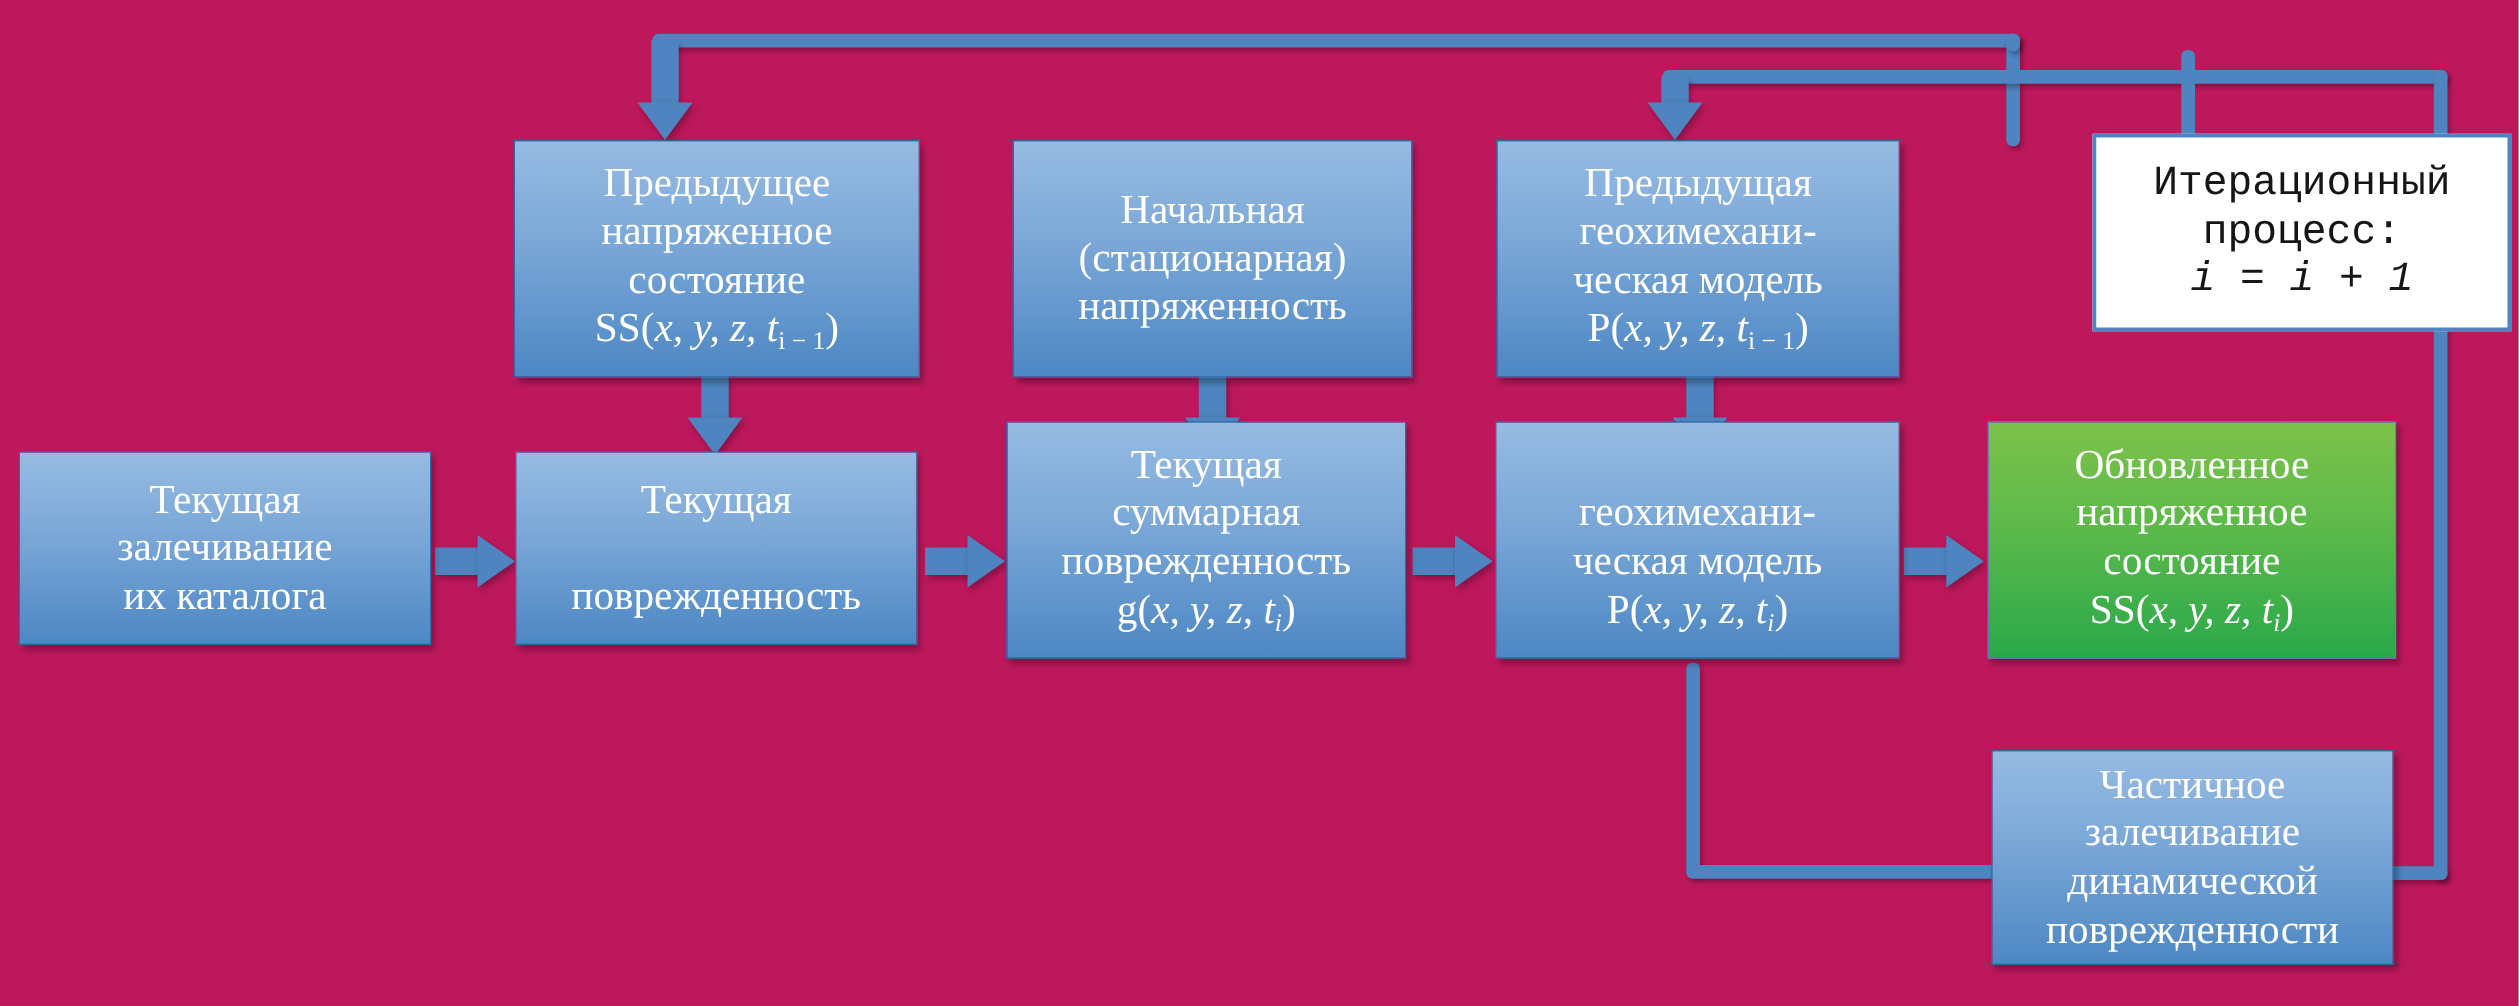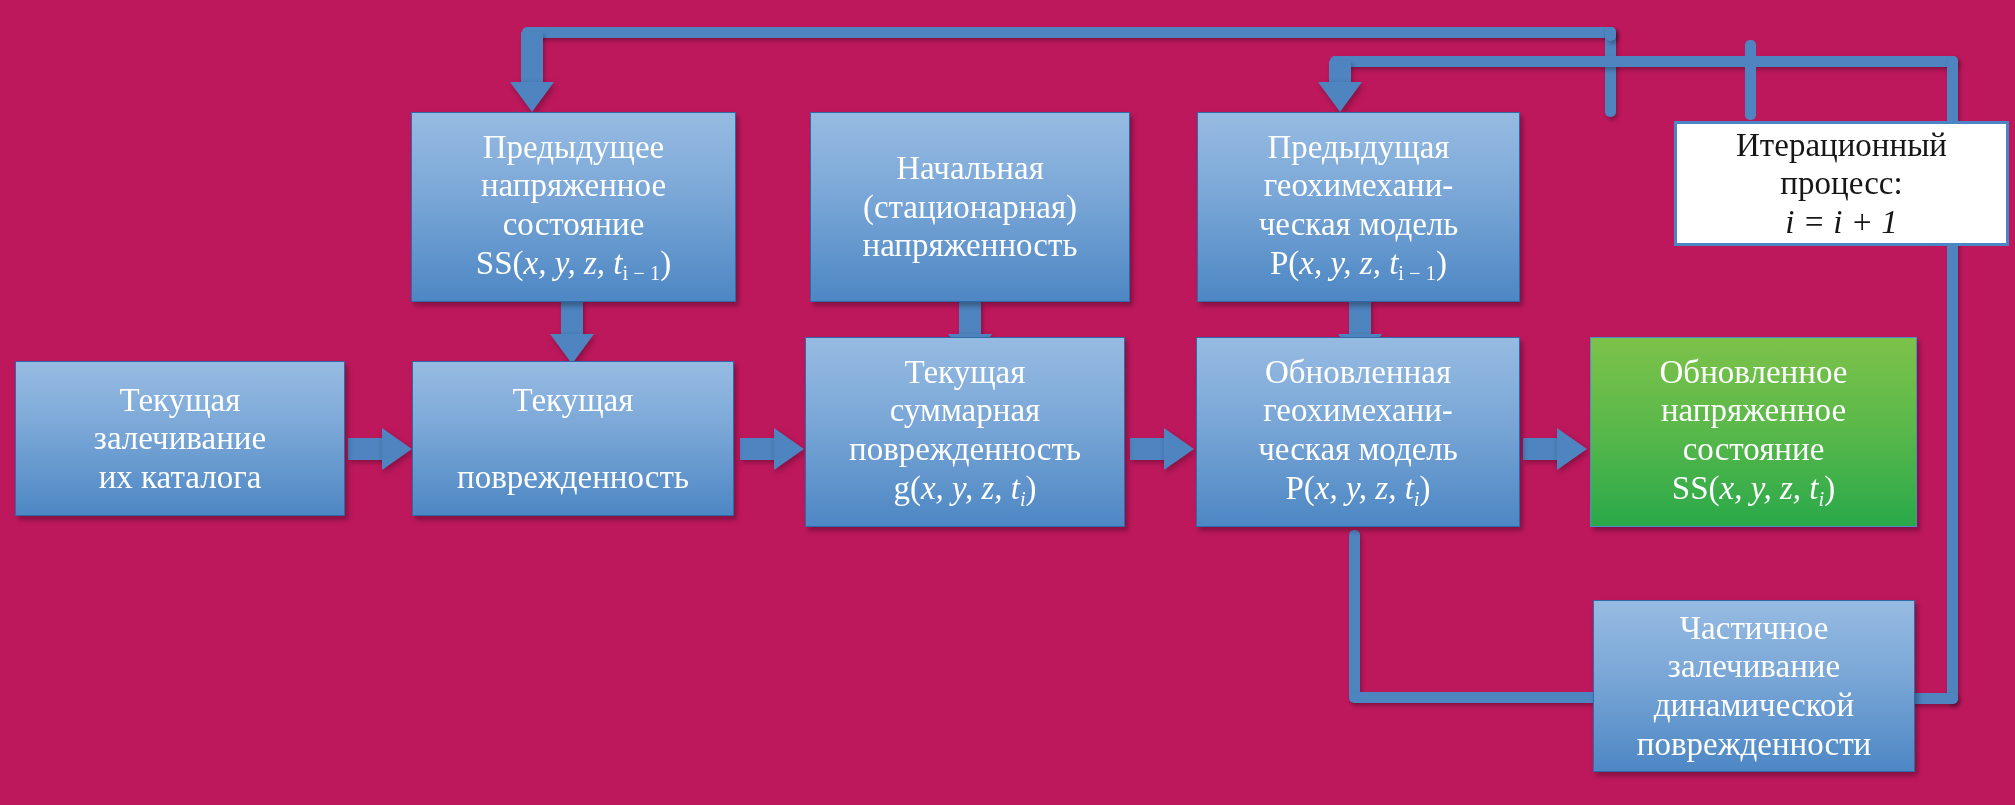--- a/index.html
+++ b/index.html
@@ -123,21 +123,21 @@
 
   <div class="node" style="left:1197px; top:112px; width:323px; height:190px;">
     <span class="txt">
       <span>Предыдущая</span><br>
       <span>геохимехани-</span><br>
       <span>ческая модель</span><br>
       <span><span>P(</span><span class="ital">x, y, z, t</span><span class="subn">i − 1</span><span>)</span></span>
     </span>
   </div>
 
-  <div class="node plain" style="left:1674px; top:121px; width:335px; height:125px;">
+  <div class="node plain" style="left:1674px; top:107px; width:335px; height:158px;font-family:Liberation Mono, monospace;">
     <span class="txt">
       <span>Итерационный</span><br>
       <span>процесс:</span><br>
       <span class="ital">i = i + 1</span>
     </span>
   </div>
 
   <div class="node" style="left:15px; top:361px; width:330px; height:155px;">
     <span class="txt">
       <span>Текущая</span><br>
@@ -158,21 +158,21 @@
     <span class="txt">
       <span>Текущая</span><br>
       <span>суммарная</span><br>
       <span>поврежденность</span><br>
       <span><span>g(</span><span class="ital">x, y, z, t</span><span class="sub">i</span><span>)</span></span>
     </span>
   </div>
 
   <div class="node" style="left:1196px; top:337px; width:324px; height:190px;">
     <span class="txt">
-      <span>Обновленная</span><br>
+      <br>
       <span>геохимехани-</span><br>
       <span>ческая модель</span><br>
       <span><span>P(</span><span class="ital">x, y, z, t</span><span class="sub">i</span><span>)</span></span>
     </span>
   </div>
 
   <div class="node green" style="left:1590px; top:337px; width:327px; height:190px;">
     <span class="txt">
       <span>Обновленное</span><br>
       <span>напряженное</span><br>

